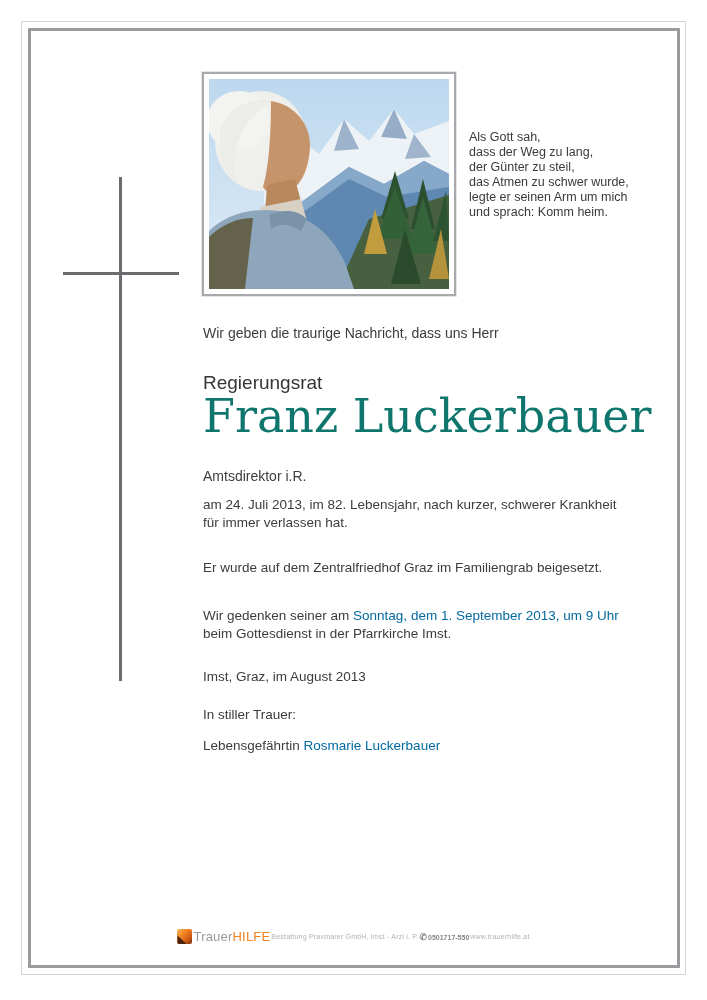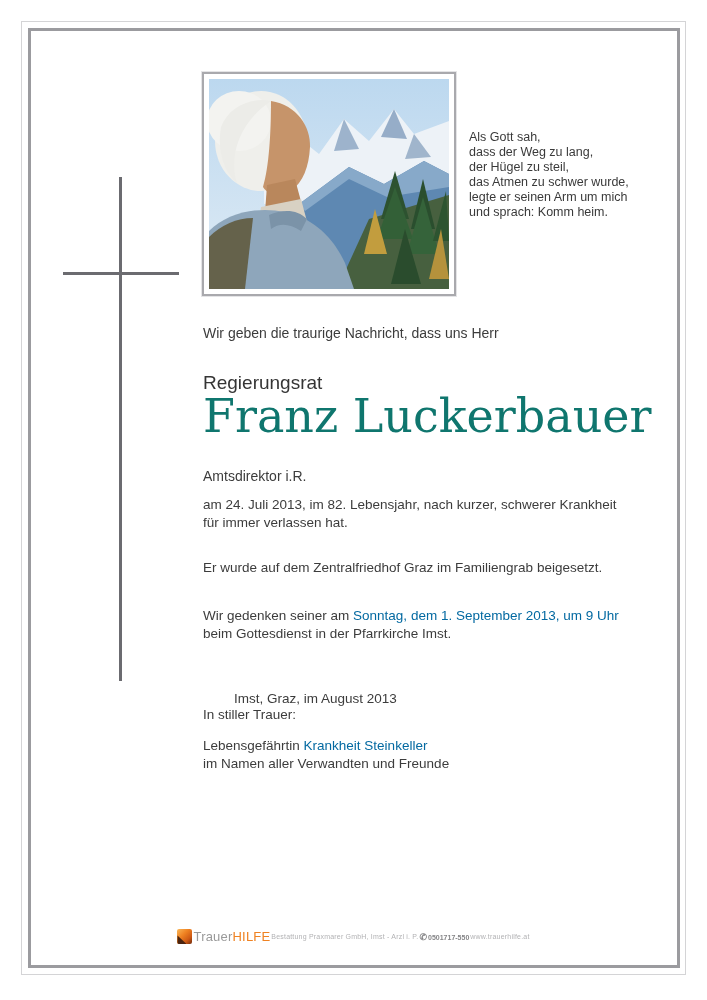--- a/index.html
+++ b/index.html
@@ -23,21 +23,21 @@
 
   .tx{position:absolute;left:203px;}
   .intro{top:325px;font-size:14px;}
   .title{top:372px;font-size:19px;color:#353535;}
   .name{top:394px;font-size:46px;line-height:44px;font-family:"DejaVu Serif",serif;color:#0f766e;}
   .subtitle{top:447px;font-size:14px;margin-top:21px;}
   .p{font-size:13.5px;line-height:17.5px;}
   .death{top:496px;}
   .burial{top:559px;}
   .memorial{top:607px;}
-  .place{top:690px;margin-left:31px;}
+  .place{top:668px;}
   .trauer-h{top:706px;text-align:center;}
   .family{top:737px;line-height:18px;}
   b{font-weight:normal;color:#0369a1;}
 
   .footer{position:absolute;top:929px;left:0;right:0;display:flex;justify-content:center;align-items:center;gap:1px;}
   .logo-icon{width:15px;height:15px;border-radius:2px;display:inline-block;position:relative;overflow:hidden;
     background:linear-gradient(135deg,#f9b859 0%,#ef8222 40%,#cf5a14 72%,#6e2a0e 100%);}
   .logo-icon span{position:absolute;left:0;bottom:0;width:9px;height:10px;background:#4a2410;
     clip-path:polygon(0 100%,100% 100%,0 15%);}
   .brand{font-size:13px;color:#9a9a9a;letter-spacing:.2px;white-space:nowrap;}
@@ -88,21 +88,21 @@
     <polygon points="52,128 92,120 100,150 48,155" fill="#d8d1c3"></polygon>
     <path d="M0,210 L0,152 C18,134 48,127 76,133 C104,139 124,158 136,184 L145,210 Z" fill="#8ea6bb"></path>
     <path d="M0,210 L0,158 C12,146 28,139 44,139 L36,210 Z" fill="#65624b"></path>
     <path d="M60,136 C74,130 88,130 98,140 L92,152 C80,144 70,144 62,150 Z" fill="#7b93a8"></path>
   </svg>
 </div>
 
 <div class="poem">
   <div>Als Gott sah,</div>
   <div>dass der Weg zu lang,</div>
-  <div>der Hügel zu steil,</div>
+  <div>der Günter zu steil,</div>
   <div>das Atmen zu schwer wurde,</div>
   <div>legte er seinen Arm um mich</div>
   <div>und sprach: Komm heim.</div>
 </div>
 
 <div class="tx intro">Wir geben die traurige Nachricht, dass uns Herr</div>
 <div class="tx title">Regierungsrat</div>
 <div class="tx name">Franz Luckerbauer</div>
 <div class="tx subtitle">Amtsdirektor i.R.</div>
 
@@ -116,22 +116,21 @@
 <div class="tx p memorial">
   <div><span>Wir gedenken seiner am </span><b>Sonntag, dem 1. September 2013, um 9 Uhr</b></div>
   <div>beim Gottesdienst in der Pfarrkirche Imst.</div>
 </div>
 
 <div class="tx p place">Imst, Graz, im August 2013</div>
 
 <div class="tx p trauer-h">In stiller Trauer:</div>
 
 <div class="tx p family">
-  <div><span>Lebensgefährtin </span><b>Krankheit Steinkeller</b></div>
-  <div>im Namen aller Verwandten und Freunde</div>
+  <div><span>Lebensgefährtin </span><b>Rosmarie Luckerbauer</b></div>
 </div>
 
 <div class="footer">
   <span class="logo-icon">
       <span></span>
     </span>
   <span class="brand"><span>Trauer</span><span class="orange">HILFE</span></span>
   <span class="fsmall">Bestattung Praxmarer GmbH, Imst - Arzl i. P.</span>
   <span class="fphone"><span class="glyph">✆</span><span>0501717-550</span></span>
   <span class="fsmall">www.trauerhilfe.at</span>

